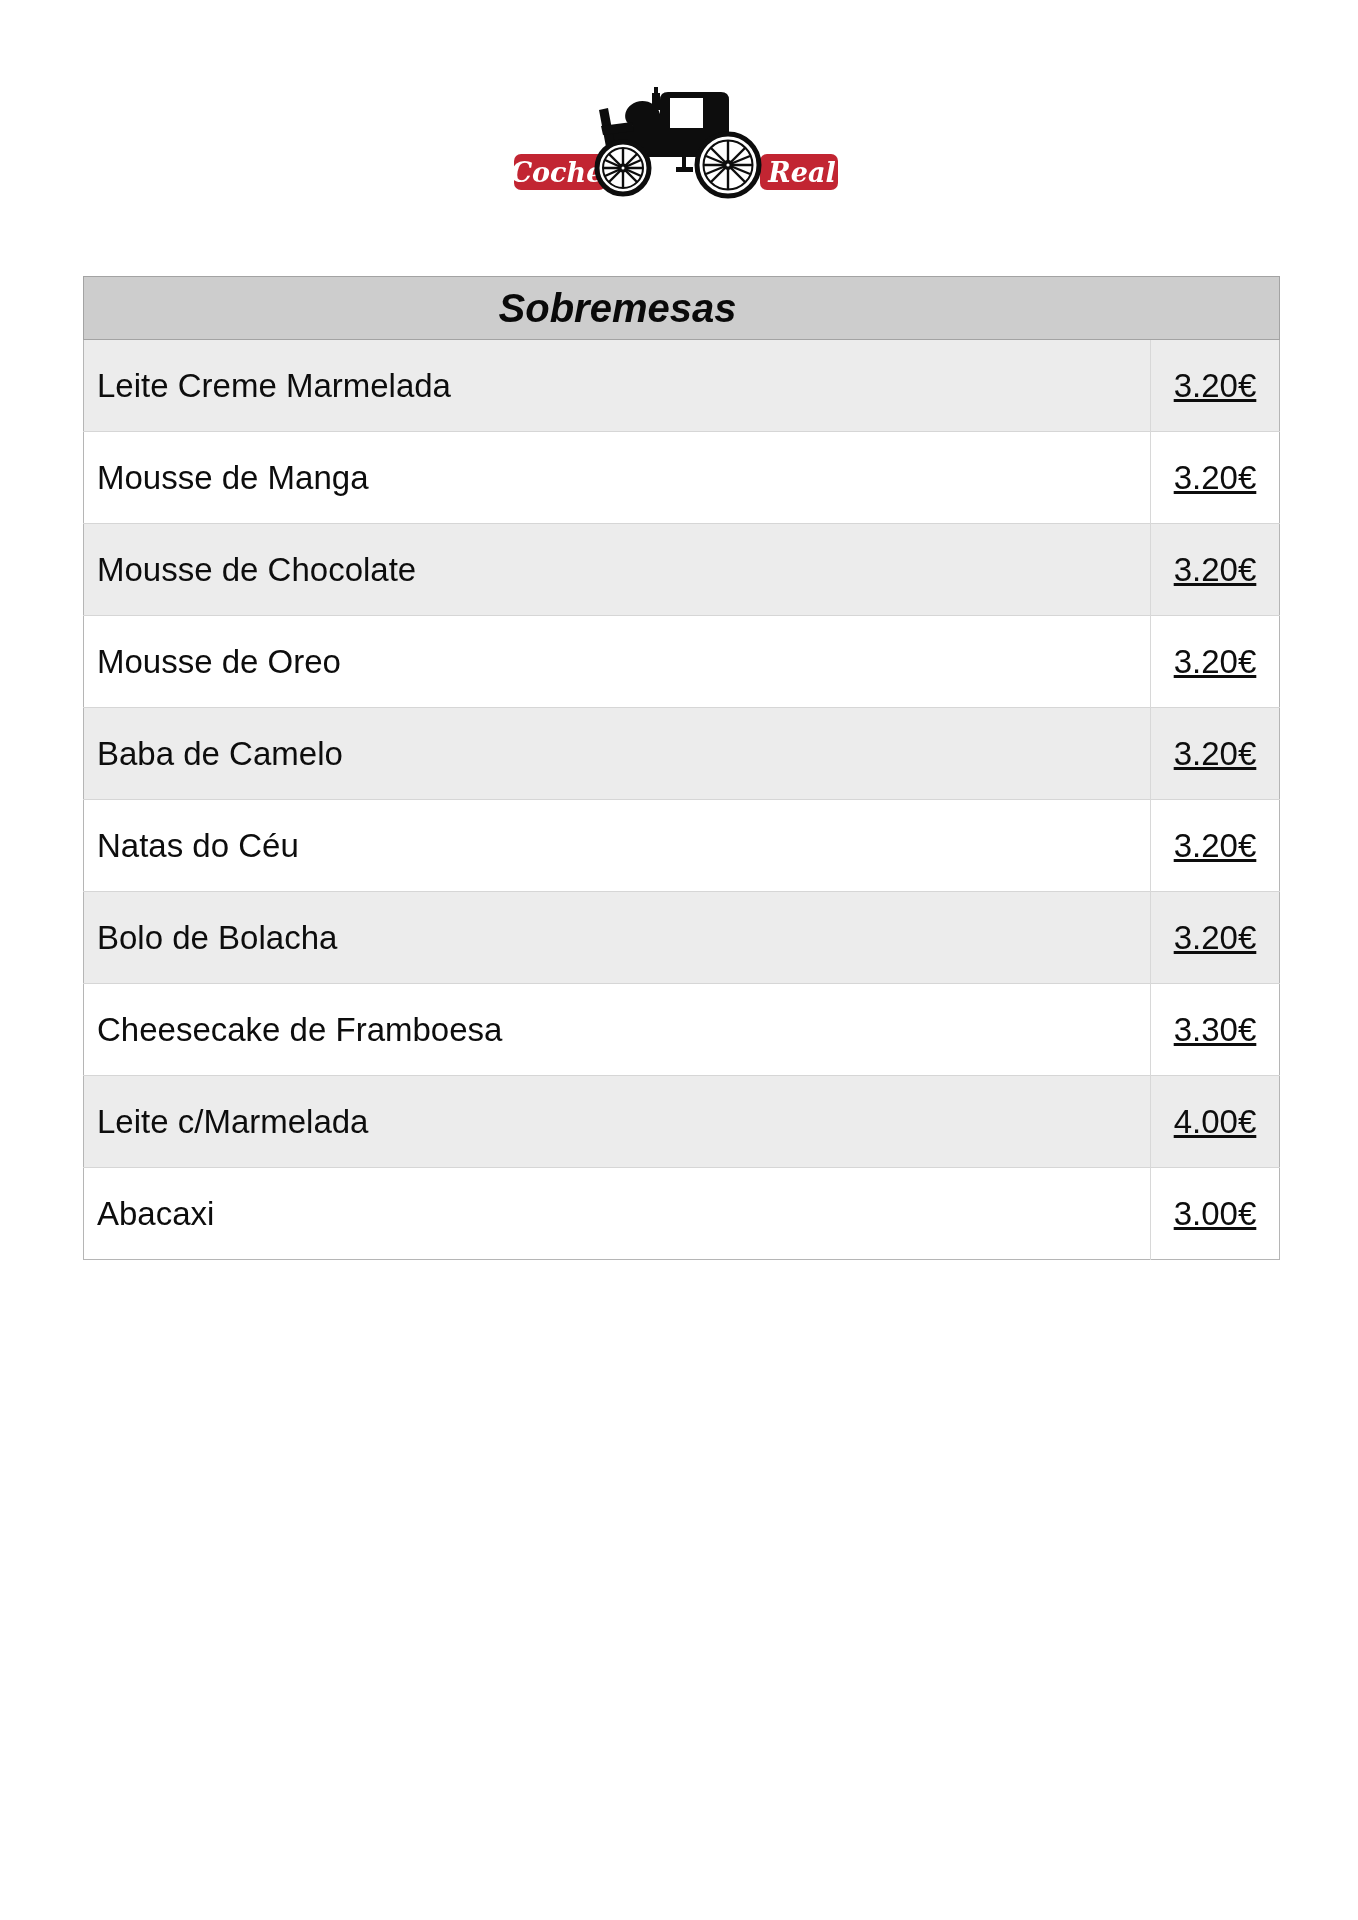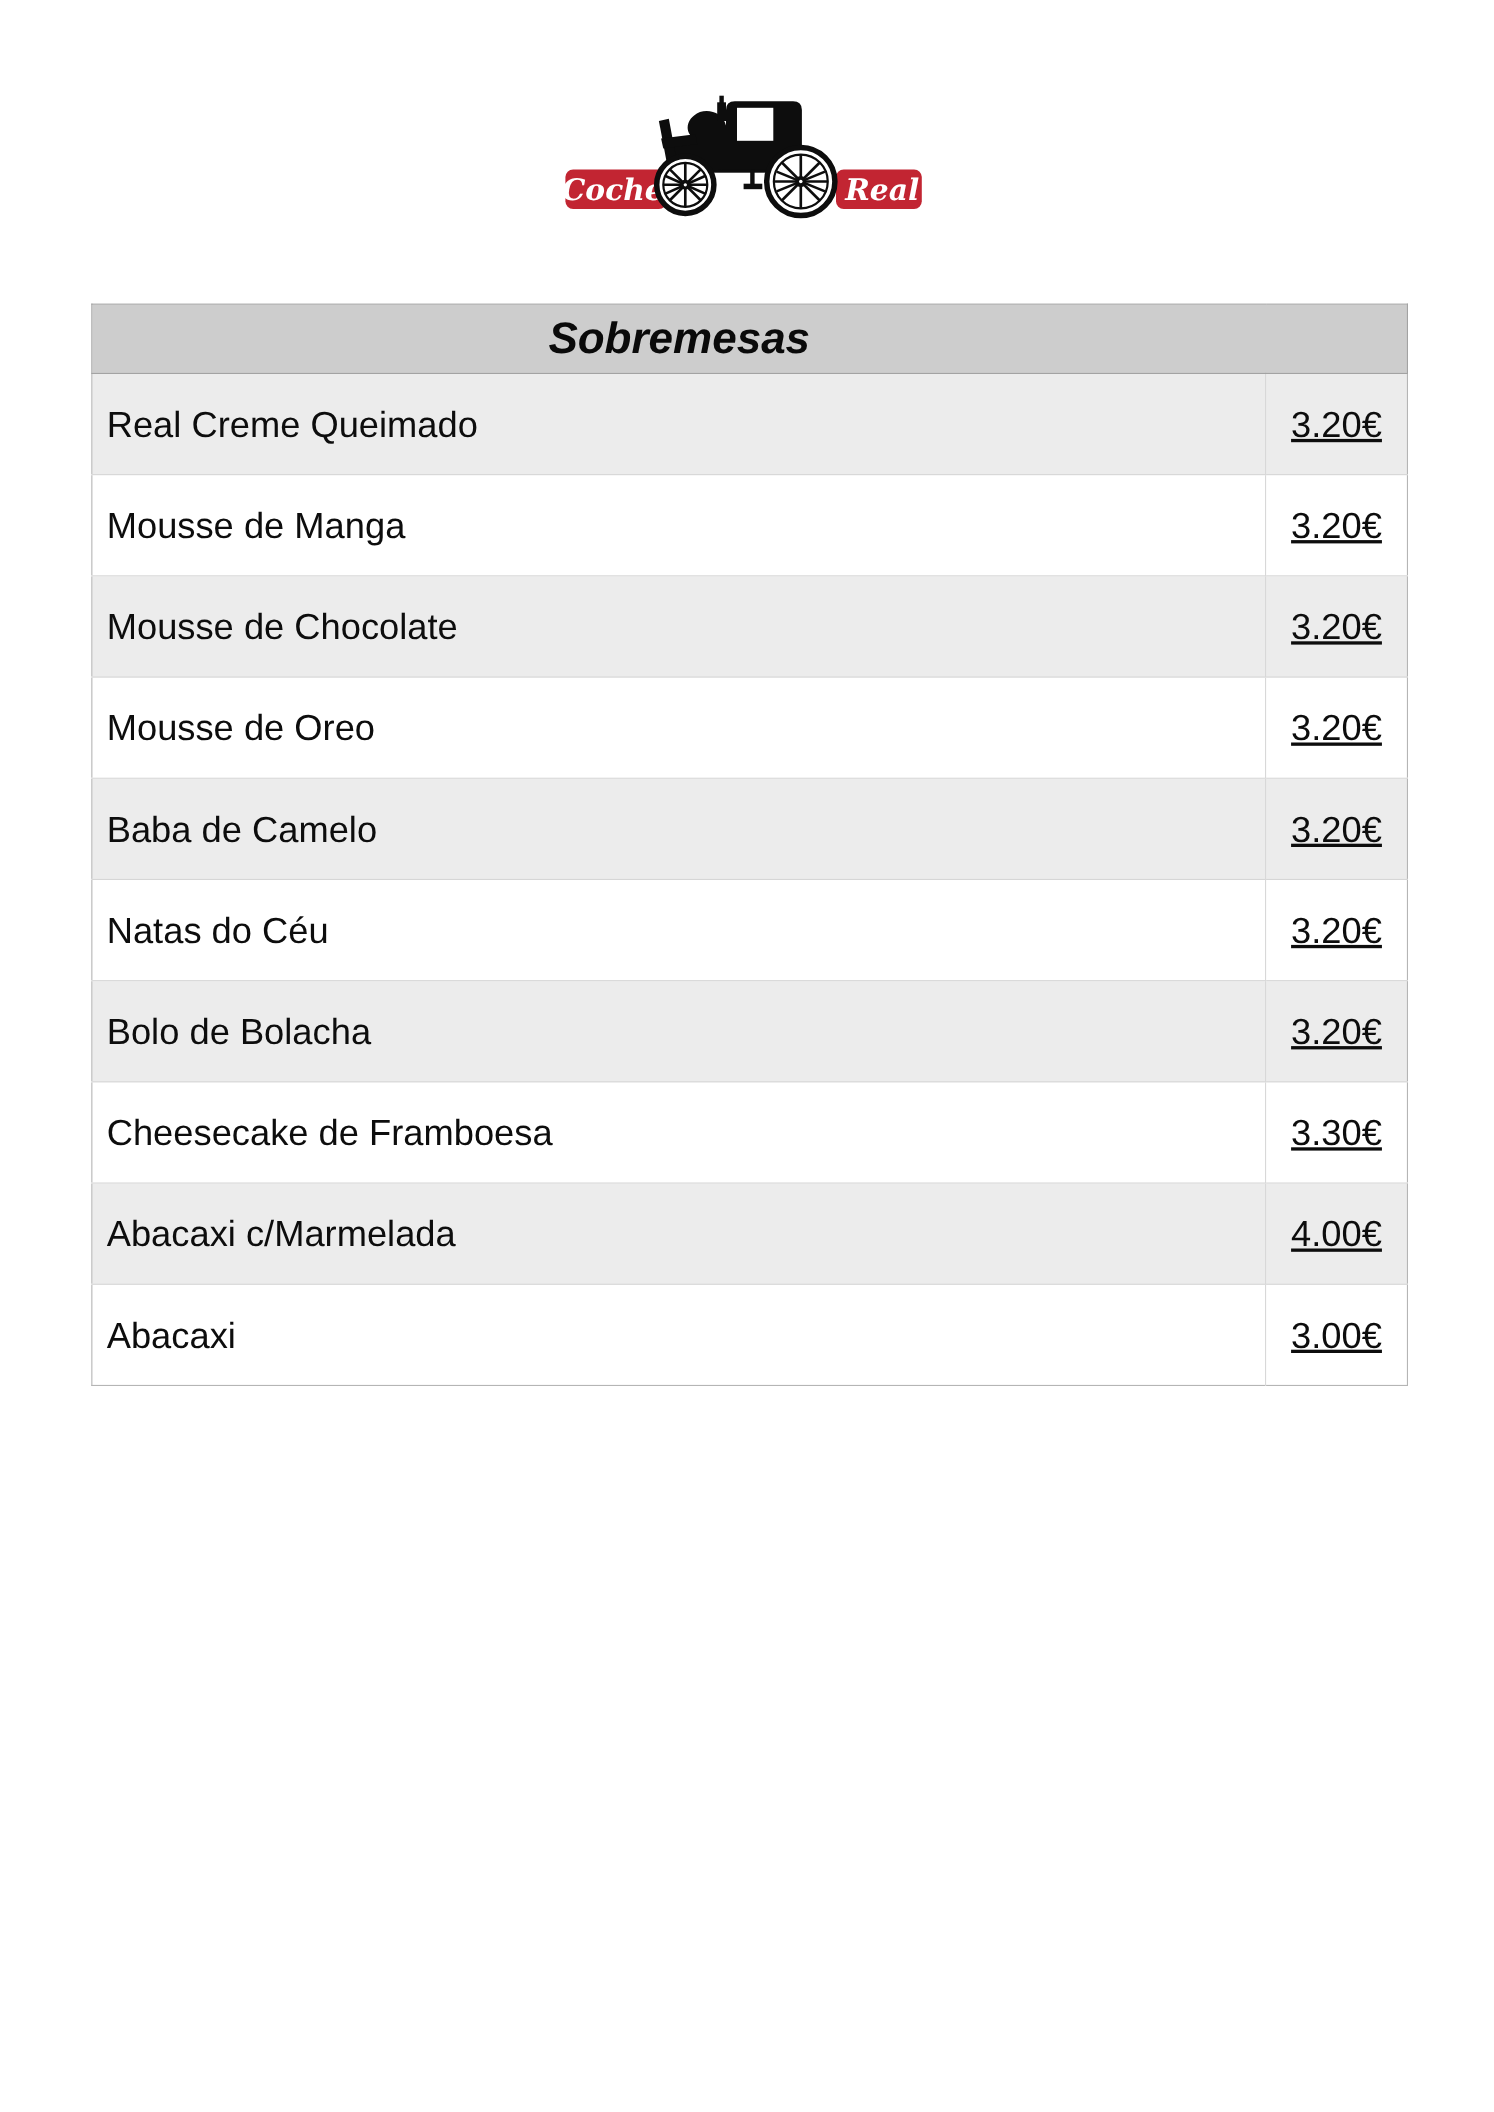--- a/index.html
+++ b/index.html
@@ -153,21 +153,21 @@
       </colgroup>
     <thead>
       <tr>
         <th colspan="2">
           <div class="title-wrap">Sobremesas</div>
         </th>
       </tr>
     </thead>
     <tbody>
         <tr class="menu-row">
-    <td class="item-name">Real Creme Queimado</td>
+    <td class="item-name">Leite Creme Marmelada</td>
     <td class="item-price">3.20€</td>
   </tr>
         <tr class="menu-row">
     <td class="item-name">Mousse de Manga</td>
     <td class="item-price">3.20€</td>
   </tr>
         <tr class="menu-row">
     <td class="item-name">Mousse de Chocolate</td>
     <td class="item-price">3.20€</td>
   </tr>
@@ -185,21 +185,21 @@
   </tr>
         <tr class="menu-row">
     <td class="item-name">Bolo de Bolacha</td>
     <td class="item-price">3.20€</td>
   </tr>
         <tr class="menu-row">
     <td class="item-name">Cheesecake de Framboesa</td>
     <td class="item-price">3.30€</td>
   </tr>
         <tr class="menu-row">
-    <td class="item-name">Abacaxi c/Marmelada</td>
+    <td class="item-name">Leite c/Marmelada</td>
     <td class="item-price">4.00€</td>
   </tr>
         <tr class="menu-row">
     <td class="item-name">Abacaxi</td>
     <td class="item-price">3.00€</td>
   </tr>
       </tbody>
   </table>
 
 </div>

